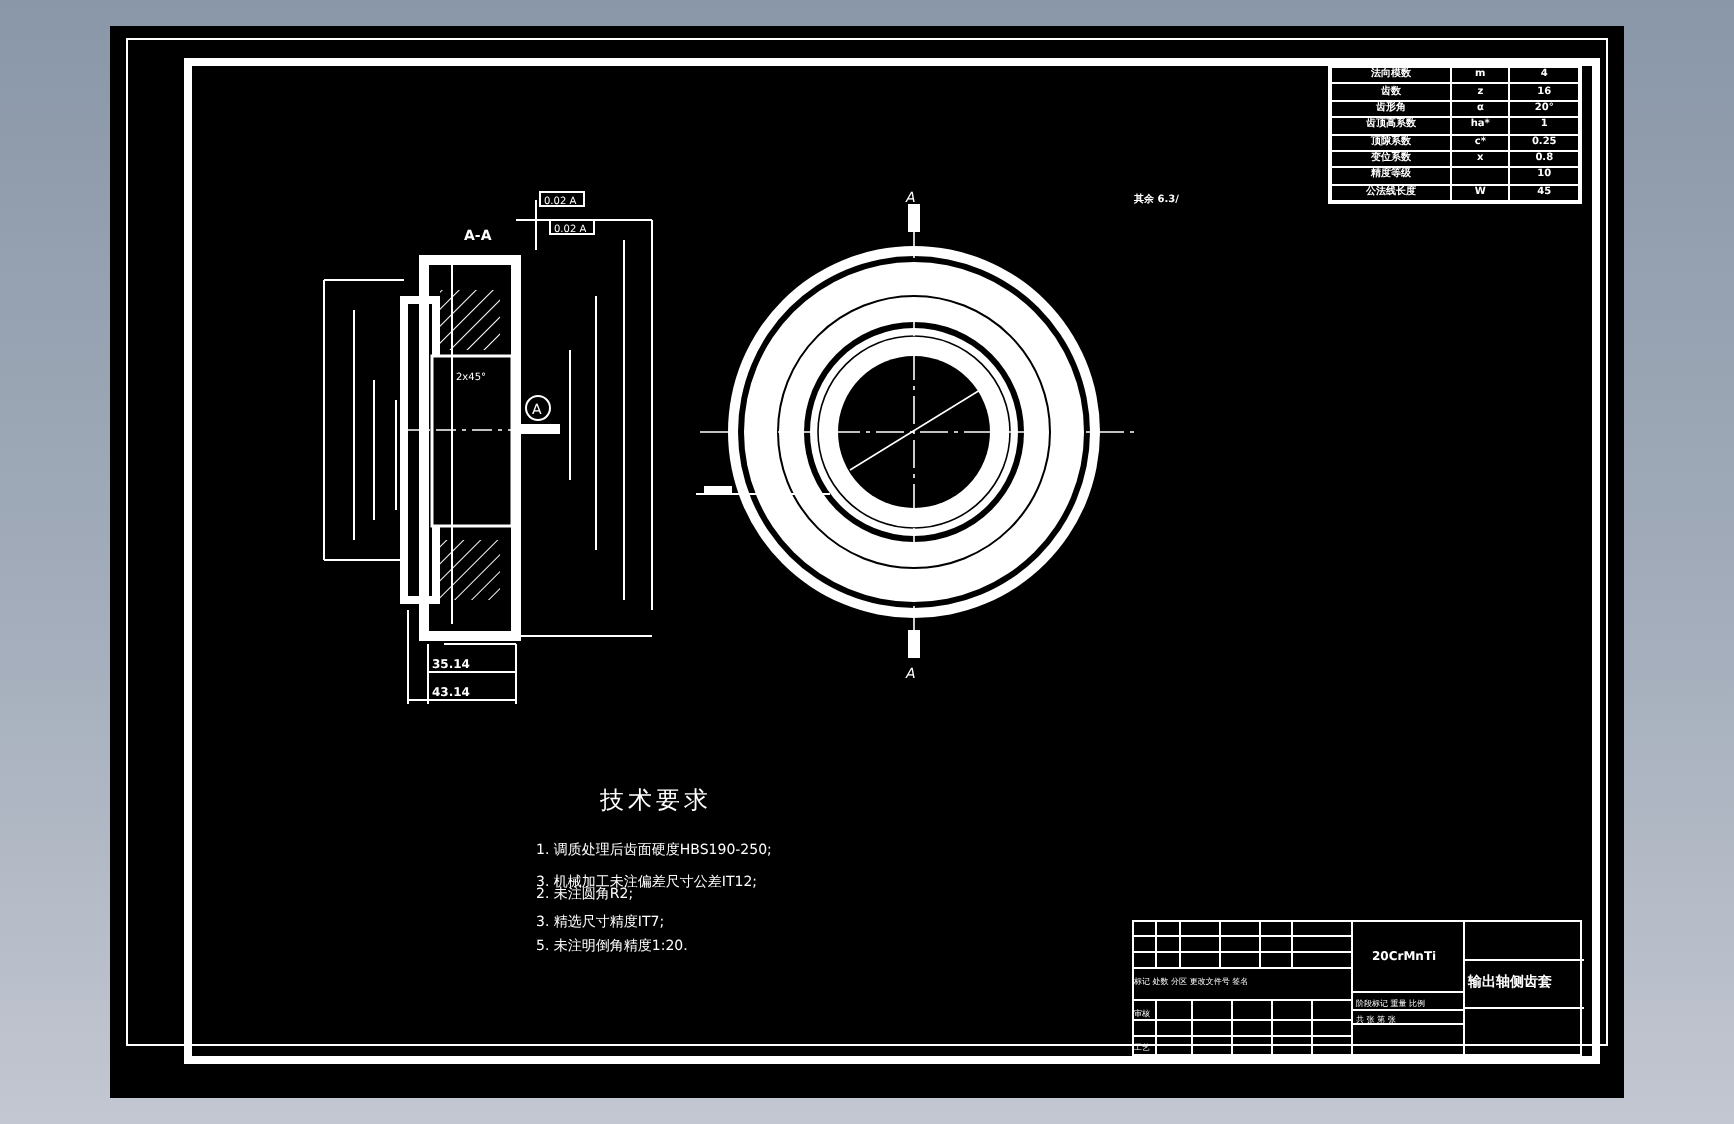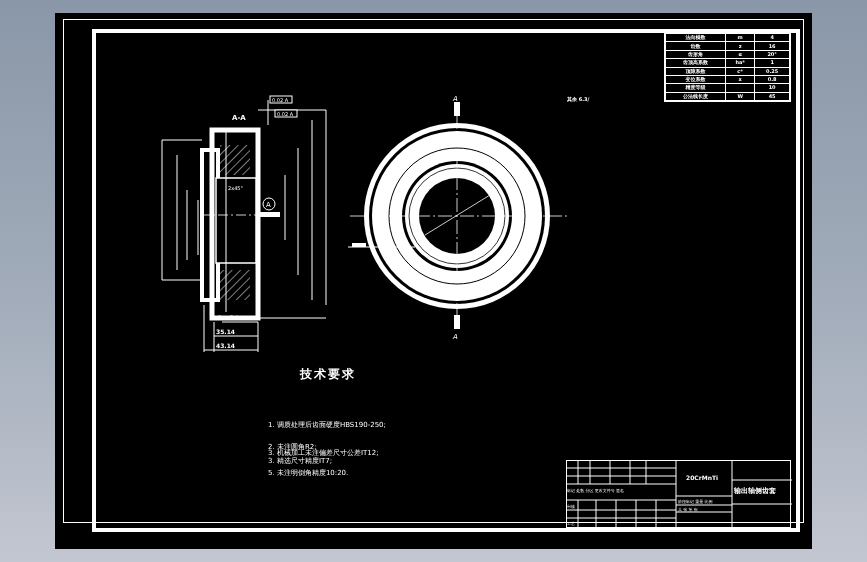--- a/index.html
+++ b/index.html
@@ -11,21 +11,21 @@
   .viewport { position:absolute; left:55px; top:13px; width:757px; height:536px; background:#000; }
   .outer-line { position:absolute; left:63px; top:19px; width:741px; height:504px; border:1px solid #fff; box-sizing:border-box; }
   .frame { position:absolute; left:92px; top:29px; width:708px; height:503px; border:4px solid #fff; box-sizing:border-box; }
   .abs { position:absolute; }
   .txt { color:#fff; position:absolute; white-space:nowrap; }
   svg text { font-family: "DejaVu Sans", sans-serif; }
   .params { position:absolute; left:664px; top:32px; width:127px; height:70px; border:1.5px solid #fff; box-sizing:border-box; background:#000; }
   .params table { border-collapse:collapse; width:100%; height:100%; }
   .params td { border:1px solid #fff; color:#fff; font-size:5px; padding:0 2px; line-height:7px; text-align:center; font-weight:bold; }
   .title-block { position:absolute; left:566px; top:460px; width:225px; height:68px; border:1.5px solid #fff; box-sizing:border-box; }
-  .tech-title { font-size:12px; font-weight:bold; left:300px; top:366px; letter-spacing:2px; }
+  .tech-title { font-size:12px; font-weight:normal; left:300px; top:392px; letter-spacing:2px; }
   .tech-item { font-size:7px; font-weight:normal; left:268px; }
 </style>
 </head>
 <body>
 
 <div class="viewport"></div>
 <div class="outer-line"></div>
 <div class="frame"></div>
 
 <svg class="abs" style="left:140px;top:90px;" width="210" height="270">
@@ -147,23 +147,23 @@
           <td>W</td>
           <td>45</td>
         </tr>
   </tbody>
     </table>
 </div>
 
 <div class="txt tech-title">技术要求</div>
 <div class="txt tech-item" style="top:420px;">1. 调质处理后齿面硬度HBS190-250;</div>
 <div class="txt tech-item" style="top:412px;margin-top:30px;">2. 未注圆角R2;</div>
-<div class="txt tech-item" style="top:448px;">3. 机械加工未注偏差尺寸公差IT12;</div>
+<div class="txt tech-item" style="top:436px;">3. 机械加工未注偏差尺寸公差IT12;</div>
 <div class="txt tech-item" style="top:456px;">3. 精选尺寸精度IT7;</div>
-<div class="txt tech-item" style="top:468px;">5. 未注明倒角精度10:20.</div>
+<div class="txt tech-item" style="top:468px;">5. 未注明倒角精度1:20.</div>
 
 <div class="title-block"></div>
 <svg class="abs" style="left:566px;top:460px;" width="226" height="68">
   <g stroke="#fff" stroke-width="1">
     <line x1="0" y1="8" x2="110" y2="8"></line>
     <line x1="0" y1="16" x2="110" y2="16"></line>
     <line x1="0" y1="24" x2="110" y2="24"></line>
     <line x1="0" y1="40" x2="110" y2="40"></line>
     <line x1="0" y1="50" x2="110" y2="50"></line>
     <line x1="0" y1="58" x2="110" y2="58"></line>

